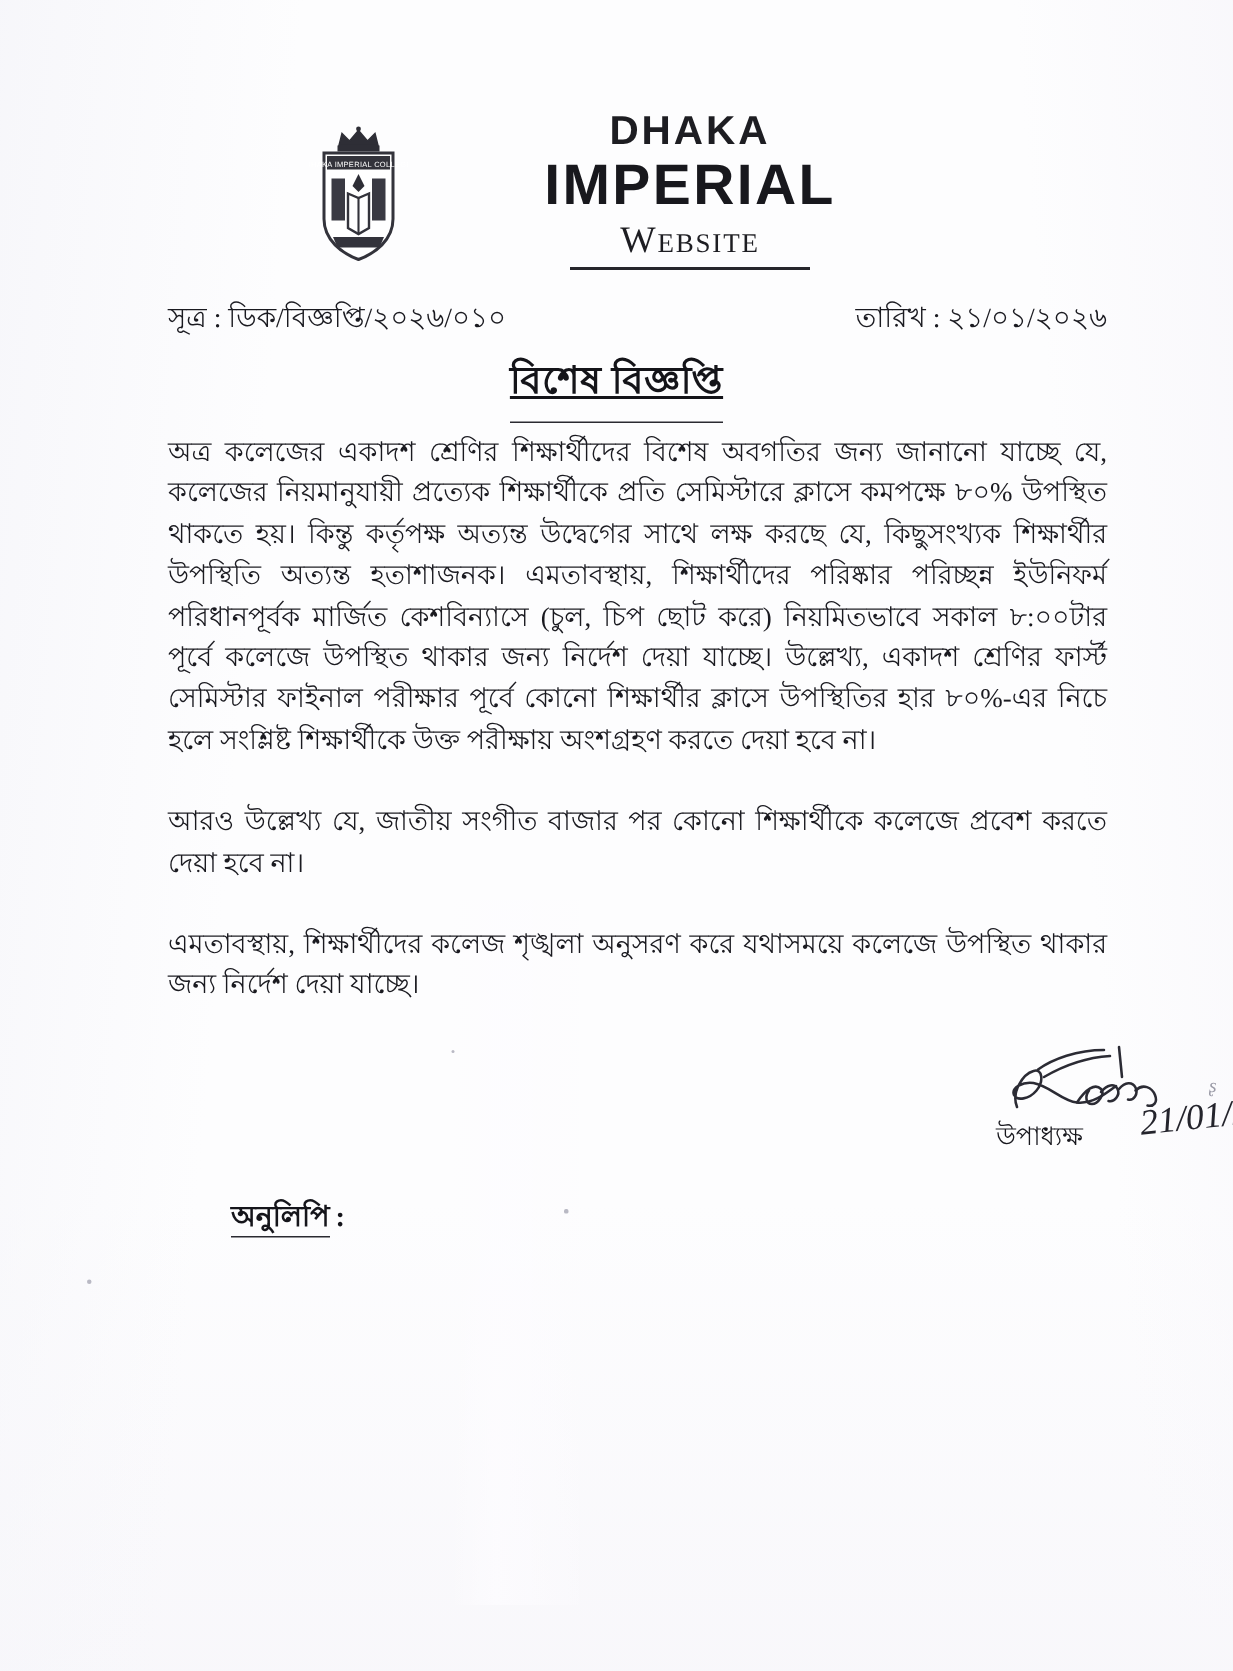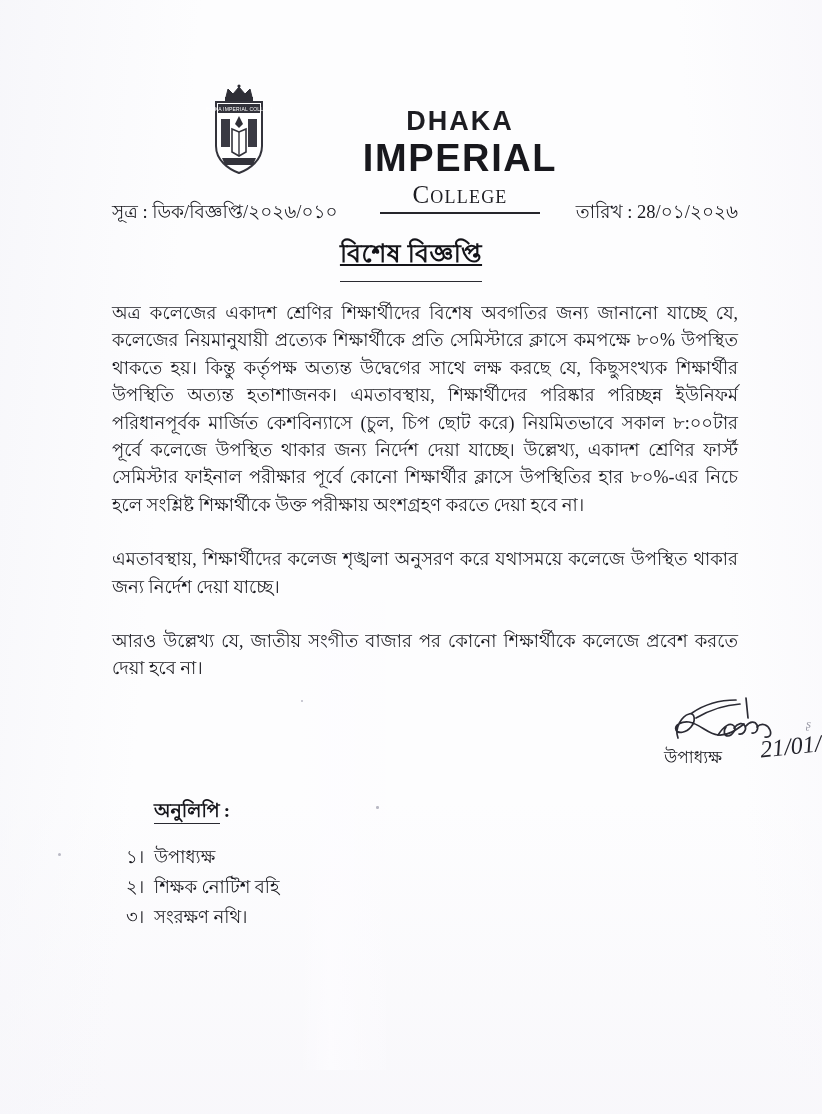--- a/index.html
+++ b/index.html
@@ -51,21 +51,20 @@
     top: 22px;
     width: 66px;
     height: 92px;
   }
   .college-names {
     position: absolute;
     left: 300px;
     top: 12px;
     width: 320px;
     text-align: center;
-    margin-top: 34px;
   }
   .name-dhaka {
     font-family: "Liberation Sans", "DejaVu Sans", sans-serif;
     font-weight: bold;
     font-size: 27px;
     letter-spacing: 2.0px;
     color: #1d1d22;
     line-height: 1.0;
   }
   .name-imperial {
@@ -152,21 +151,21 @@
     letter-spacing: 0.5px;
     padding-bottom: 4px;
     border-bottom: 1.4px solid #2a2a31;
     text-decoration: underline;
   }
 
   
   .body-block {
     position: absolute;
     left: 112px;
-    top: 300px;
+    top: 288px;
     width: 626px;
   }
   .para {
     font-size: 18px;
     line-height: 27.4px;
     text-align: justify;
     text-justify: inter-word;
     color: #1a1a20;
     margin: 0;
   }
@@ -289,39 +288,39 @@
         <path d="M26 45 L33 48 L40 45 L40 68 L33 72 L26 68 Z" fill="#ffffff" stroke="#33333b" stroke-width="1.6"></path>
         <line x1="33" y1="48" x2="33" y2="72" stroke="#33333b" stroke-width="1.4"></line>
 
         <path d="M16 74 L50 74 L47 81 L19 81 Z" fill="#33333b"></path>
       </svg>
     </div>
 
     <div class="college-names">
       <div class="name-dhaka">DHAKA</div>
       <div class="name-imperial">IMPERIAL</div>
-      <div class="name-college">College</div>
+      <div class="name-college">Website</div>
       <div class="name-rule"></div>
     </div>
   </div>
 
 
   <div class="refline">
     <div class="ref-left">সূত্র : ডিক/বিজ্ঞপ্তি/২০২৬/০১০</div>
-    <div class="ref-right">তারিখ : 28/০১/২০২৬</div>
+    <div class="ref-right">তারিখ : ২১/০১/২০২৬</div>
   </div>
 
   <div class="notice-title-wrap">
     <span class="notice-title">বিশেষ বিজ্ঞপ্তি</span>
   </div>
 
   <div class="body-block">
     <p class="para">অত্র কলেজের একাদশ শ্রেণির শিক্ষার্থীদের বিশেষ অবগতির জন্য জানানো যাচ্ছে যে, কলেজের নিয়মানুযায়ী প্রত্যেক শিক্ষার্থীকে প্রতি সেমিস্টারে ক্লাসে কমপক্ষে ৮০% উপস্থিত থাকতে হয়। কিন্তু কর্তৃপক্ষ অত্যন্ত উদ্বেগের সাথে লক্ষ করছে যে, কিছুসংখ্যক শিক্ষার্থীর উপস্থিতি অত্যন্ত হতাশাজনক। এমতাবস্থায়, শিক্ষার্থীদের পরিষ্কার পরিচ্ছন্ন ইউনিফর্ম পরিধানপূর্বক মার্জিত কেশবিন্যাসে (চুল, চিপ ছোট করে) নিয়মিতভাবে সকাল ৮:০০টার পূর্বে কলেজে উপস্থিত থাকার জন্য নির্দেশ দেয়া যাচ্ছে। উল্লেখ্য, একাদশ শ্রেণির ফার্স্ট সেমিস্টার ফাইনাল পরীক্ষার পূর্বে কোনো শিক্ষার্থীর ক্লাসে উপস্থিতির হার ৮০%-এর নিচে হলে সংশ্লিষ্ট শিক্ষার্থীকে উক্ত পরীক্ষায় অংশগ্রহণ করতে দেয়া হবে না।</p>
+    <p class="para">আরও উল্লেখ্য যে, জাতীয় সংগীত বাজার পর কোনো শিক্ষার্থীকে কলেজে প্রবেশ করতে দেয়া হবে না।</p>
     <p class="para">এমতাবস্থায়, শিক্ষার্থীদের কলেজ শৃঙ্খলা অনুসরণ করে যথাসময়ে কলেজে উপস্থিত থাকার জন্য নির্দেশ দেয়া যাচ্ছে।</p>
-    <p class="para">আরও উল্লেখ্য যে, জাতীয় সংগীত বাজার পর কোনো শিক্ষার্থীকে কলেজে প্রবেশ করতে দেয়া হবে না।</p>
   </div>
 
   <div class="signature-area">
     <div class="sig-mark">
       <svg viewBox="0 0 130 54" width="130" height="54" aria-hidden="true">
         <g fill="none" stroke="#2b2b34" stroke-width="1.7" stroke-linecap="round">
           <path d="M16 44 C12 34 20 22 27 20 C33 18 34 27 29 33 C24 39 16 40 14 36
                    C12 31 20 27 27 28 C38 30 46 40 56 41 C66 42 74 36 82 30"></path>
           <path d="M30 19 C40 12 56 6 74 6"></path>
           <path d="M34 24 C46 17 62 11 78 10"></path>
@@ -335,26 +334,15 @@
     </div>
     <div class="sig-title">উপাধ্যক্ষ</div>
     <div class="sig-date">21/01/26</div>
     <div class="sig-smudge">ʂ</div>
   </div>
 
   <div class="copy-block">
     <div class="copy-heading">
       <span class="ul">অনুলিপি</span><span class="colon">:</span>
     </div>
-    <ul class="copy-items">
-      <li>
-        <span class="copy-num">১।</span><span>উপাধ্যক্ষ</span>
-      </li>
-      <li>
-        <span class="copy-num">২।</span><span>শিক্ষক নোটিশ বহি</span>
-      </li>
-      <li>
-        <span class="copy-num">৩।</span><span>সংরক্ষণ নথি।</span>
-      </li>
-    </ul>
   </div>
 
 </div>
 
 </body></html>

